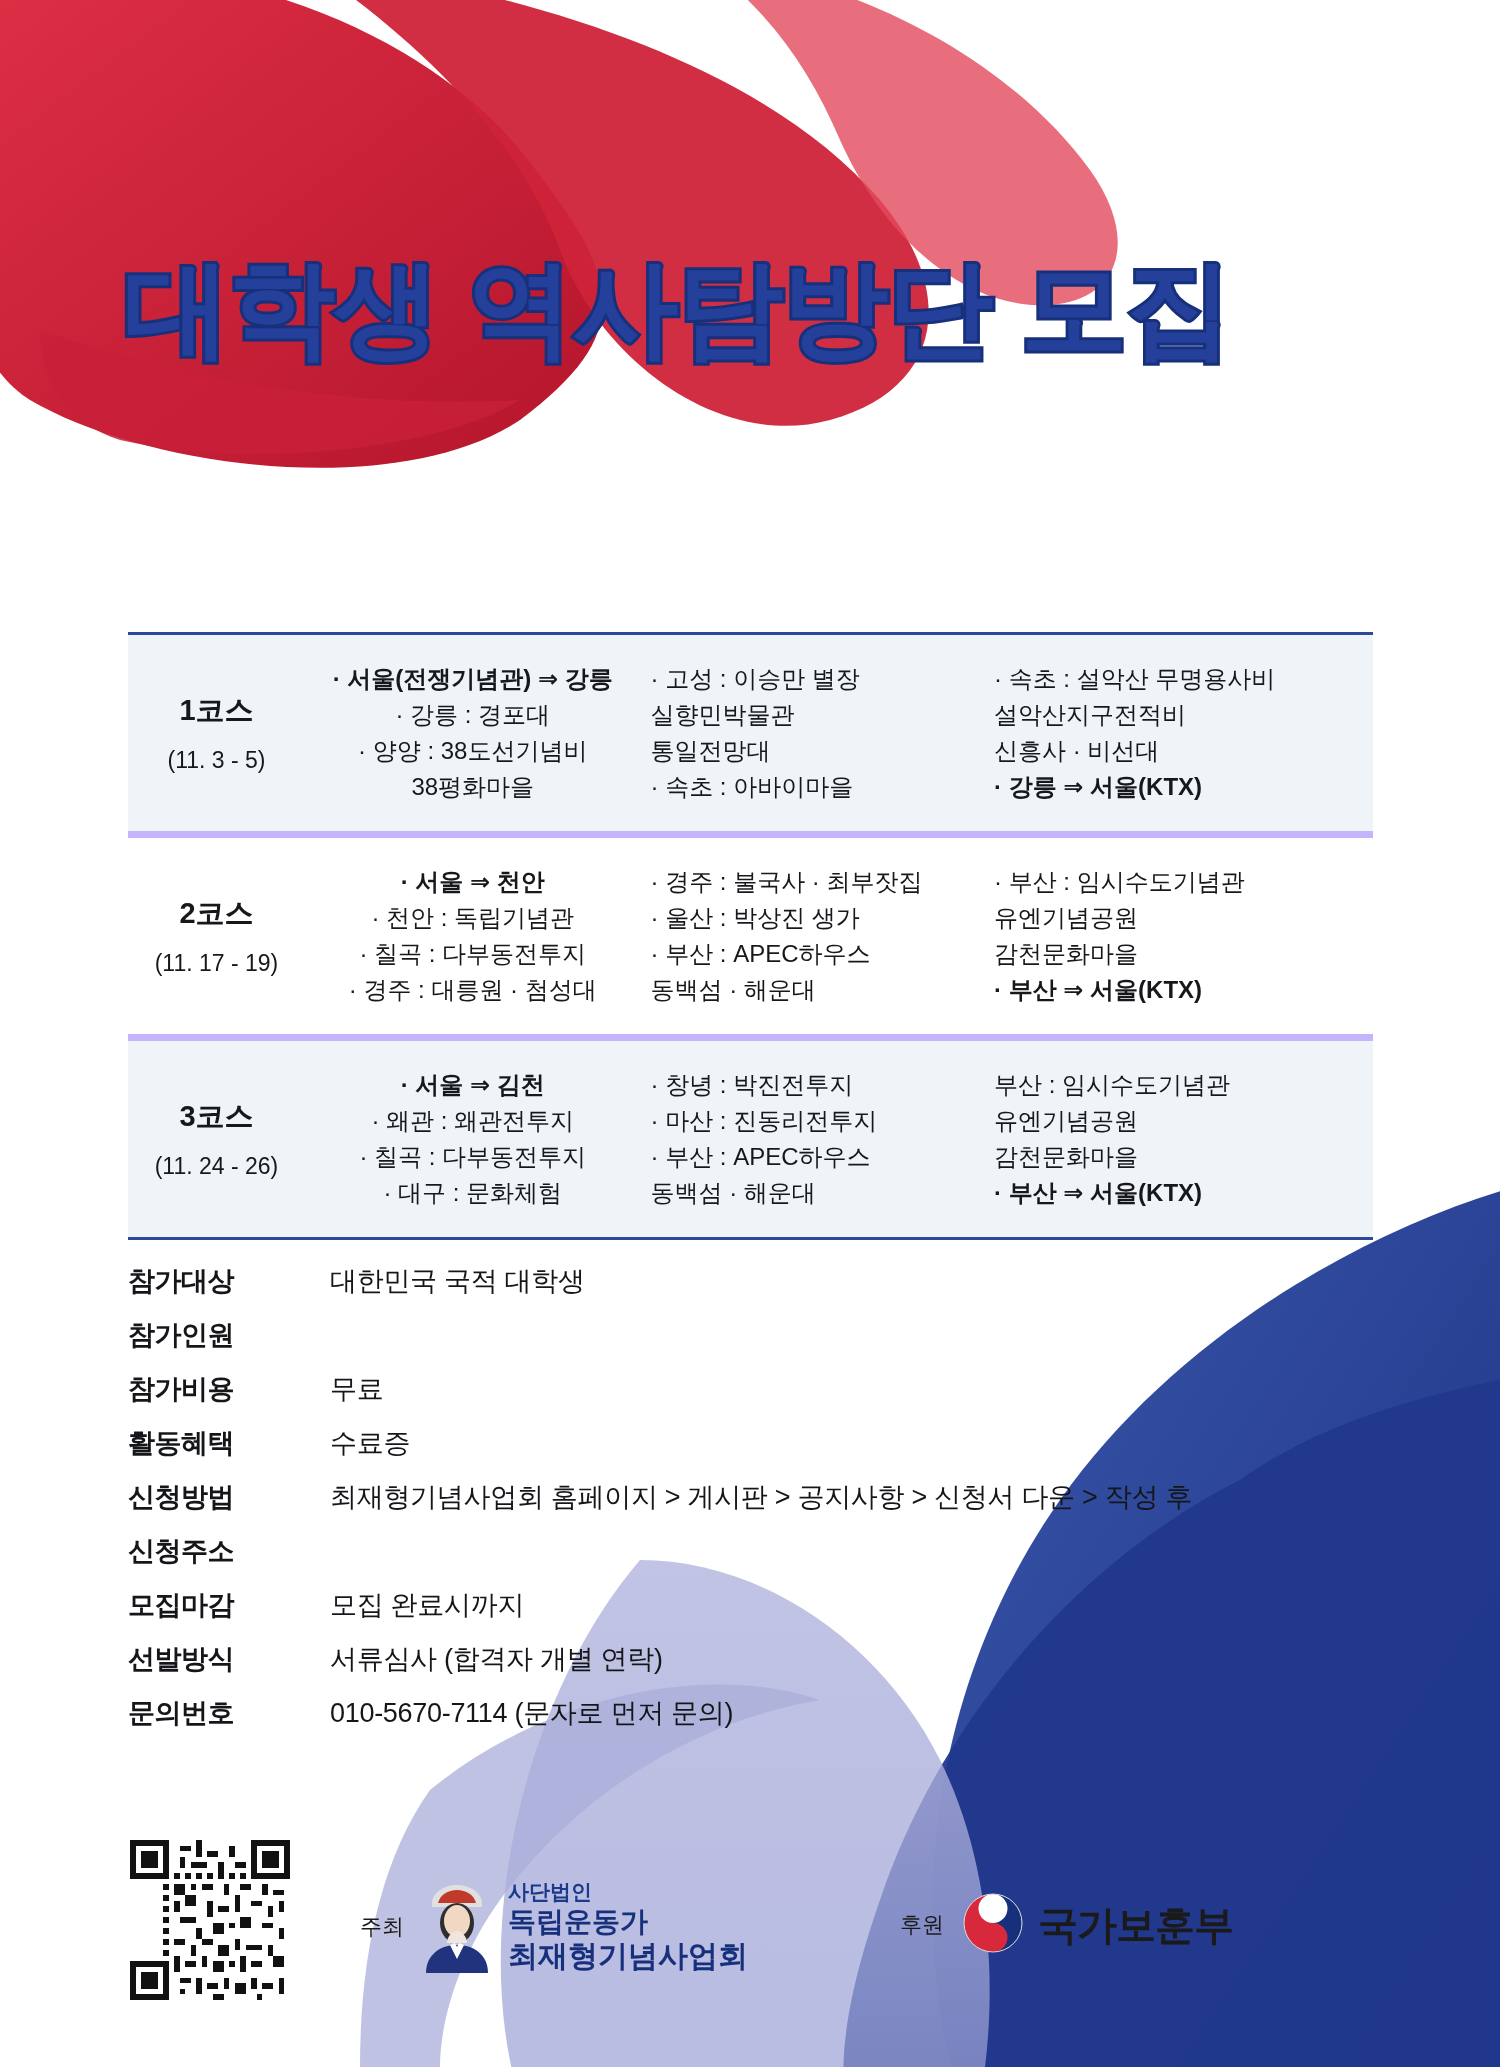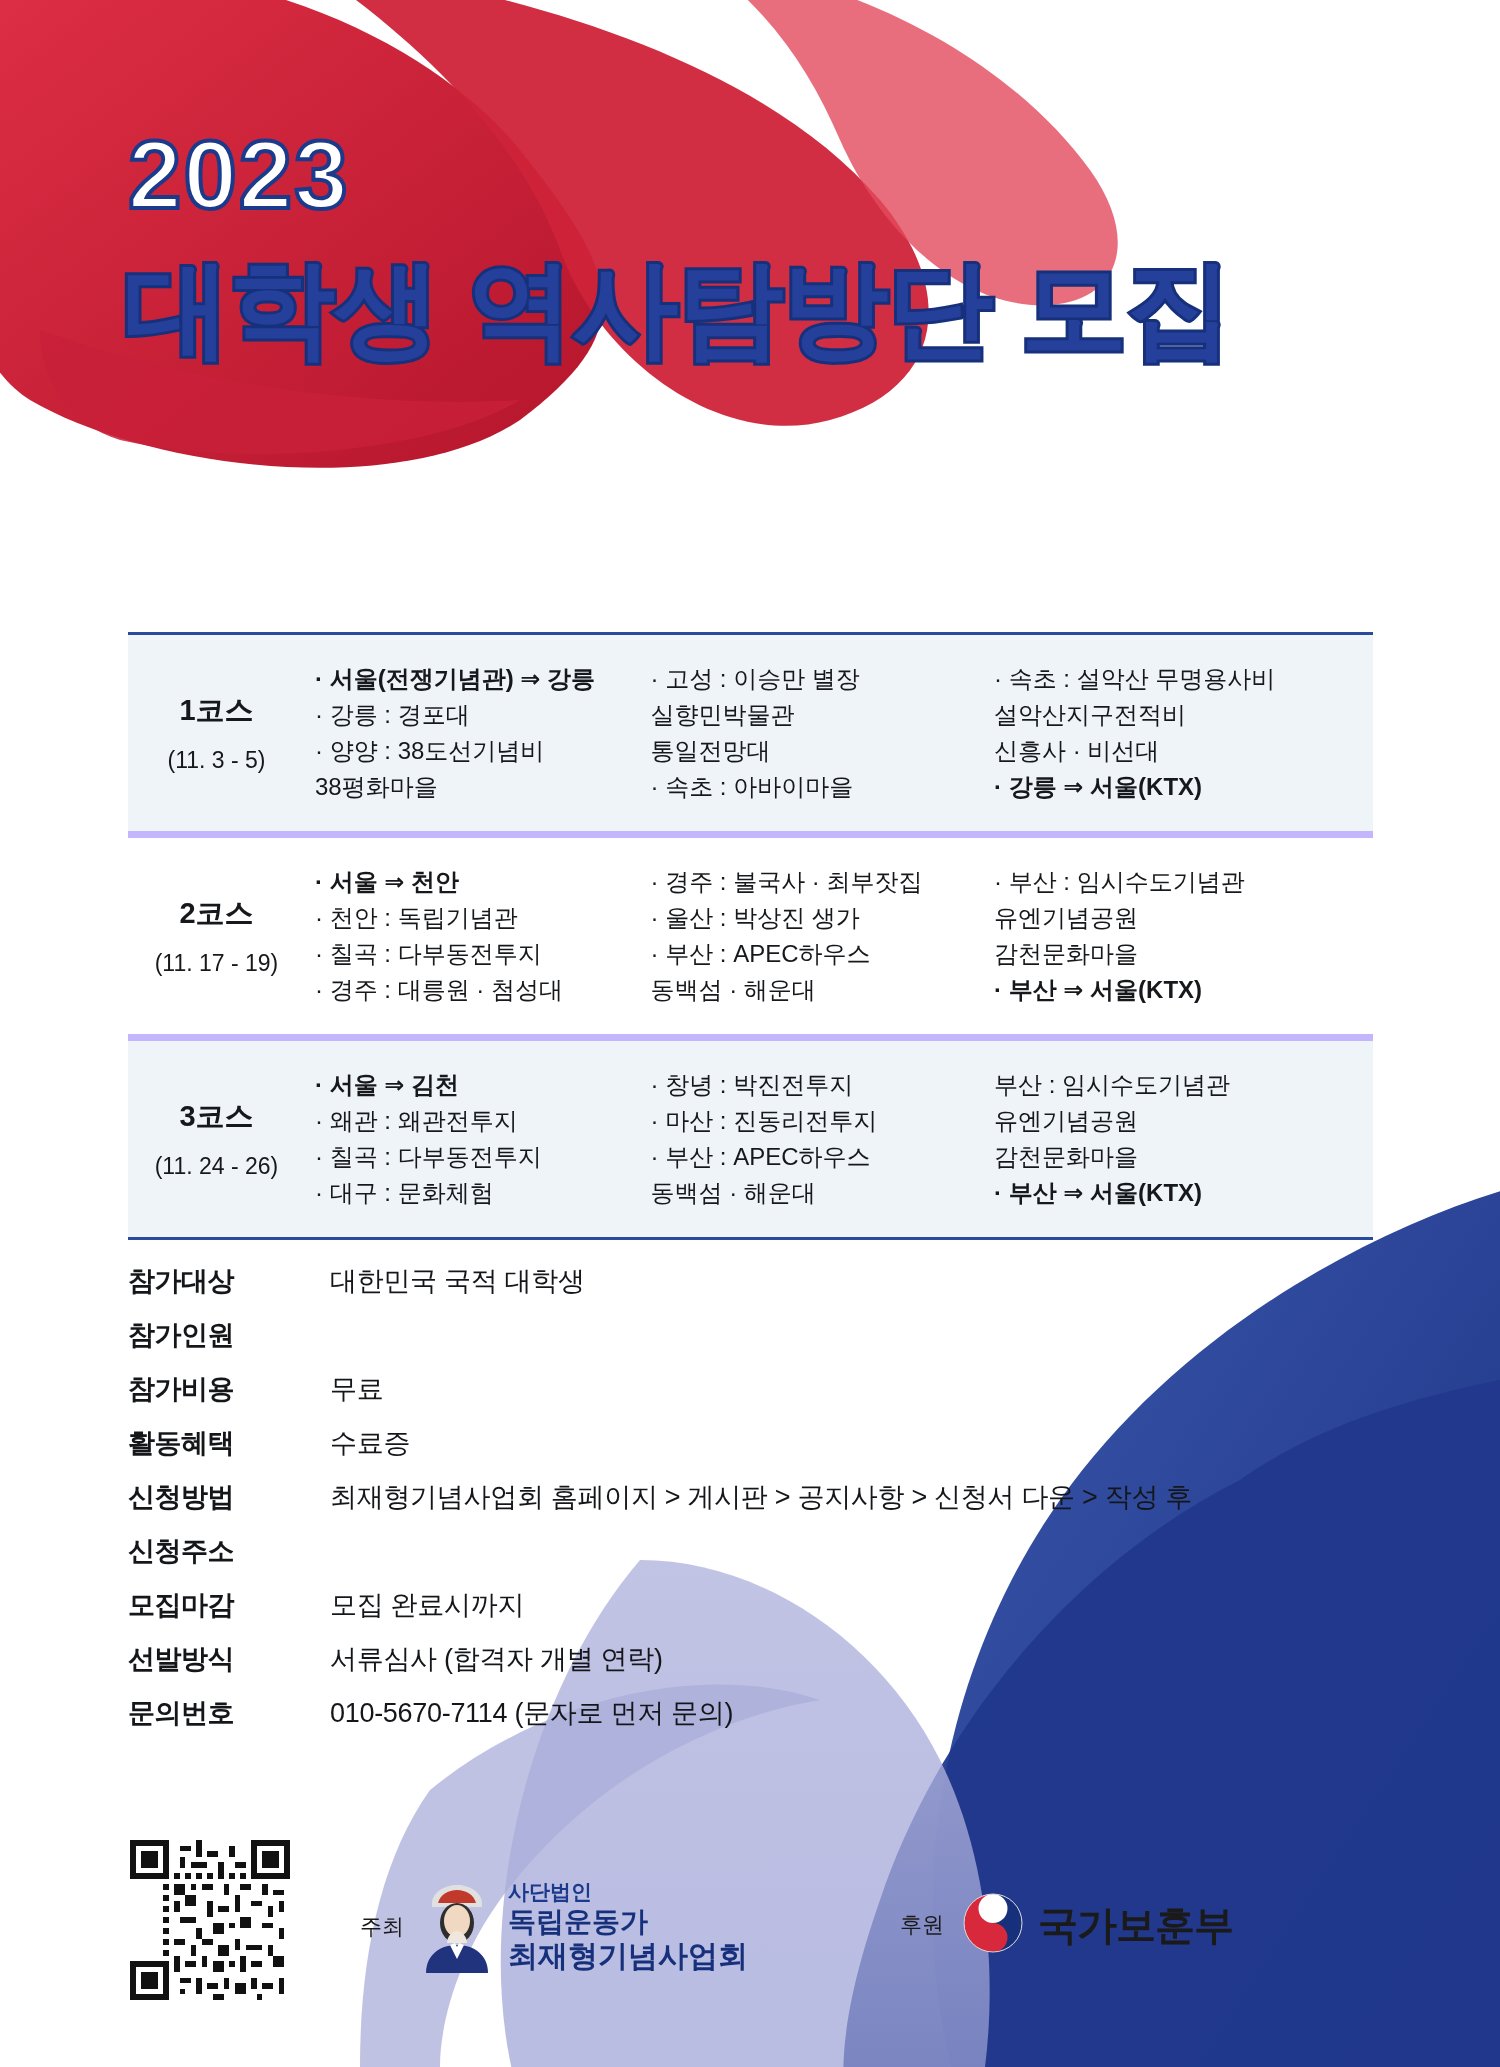--- a/index.html
+++ b/index.html
@@ -107,21 +107,21 @@
     font-size: 29px;
     font-weight: bold;
     display: block;
     margin-bottom: 10px;
   }
   .col-name .cdate {
     font-size: 23px;
     color: #16181b;
     display: block;
   }
-  .col-a { width: 320px; padding-left: 22px; }
+  .col-a { width: 320px; padding-left: 22px; text-align: center; }
   .col-b { width: 330px; padding-left: 26px; }
   .col-c { width: 380px; padding-left: 26px; }
   .line { white-space: nowrap; }
   .line.bold { font-weight: bold; }
 
   
   .info {
     position: absolute;
     left: 128px;
     top: 1263px;
@@ -238,21 +238,20 @@
     <path d="M1240,1480 C1080,1560 940,1720 880,1900 C845,2000 840,2060 845,2100
              L1500,2100 L1500,1380 C1400,1400 1310,1430 1240,1480 Z" fill="#21388c" opacity="0.95"></path>
 
     <path d="M640,1560 C760,1560 880,1640 940,1760 C990,1860 1000,1990 980,2100
              L520,2100 C470,1940 520,1700 640,1560 Z" fill="url(#lilacGrad)"></path>
     <path d="M430,1790 C540,1700 700,1660 820,1700 C700,1720 580,1790 500,1900
              C460,1955 440,2020 440,2067 L360,2067 C360,1960 380,1860 430,1790 Z" fill="#a9aeda" opacity="0.75"></path>
   </svg>
 
   <div class="header">
-    <div class="year">2023</div>
     <div class="main-title">대학생 역사탐방단 모집</div>
     <div class="main-title-fill">대학생 역사탐방단 모집</div>
   </div>
 
 
   <table class="course-table">
     <tbody>
       <tr class="row-shade">
         <td class="col-name">
           <span class="cname">1코스</span>

